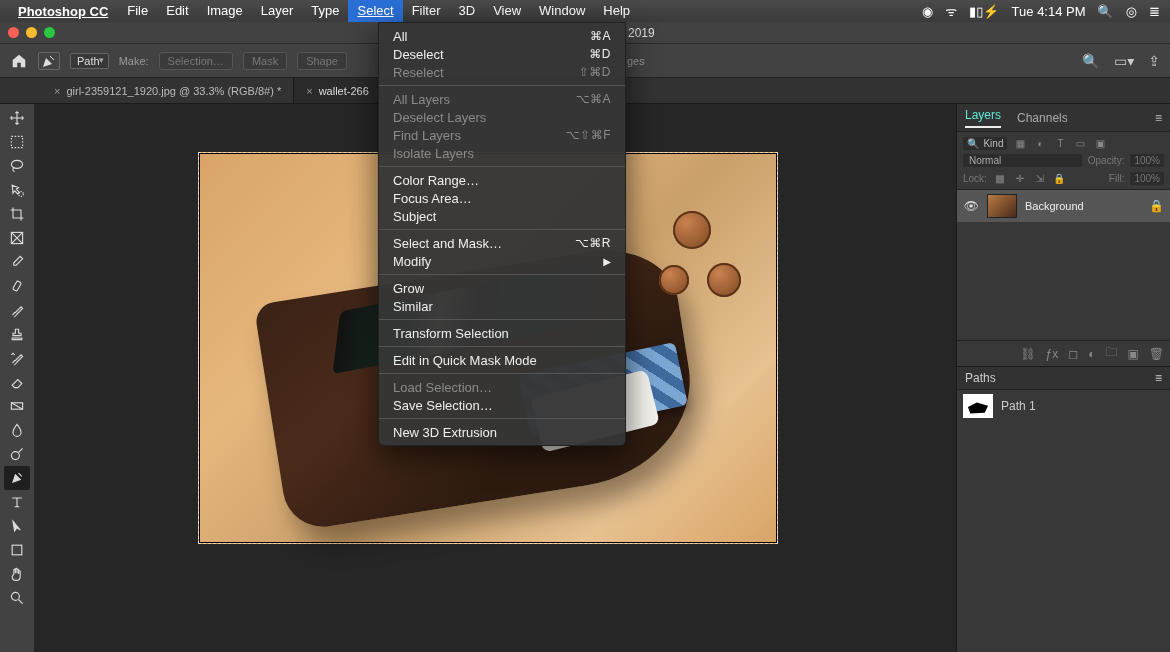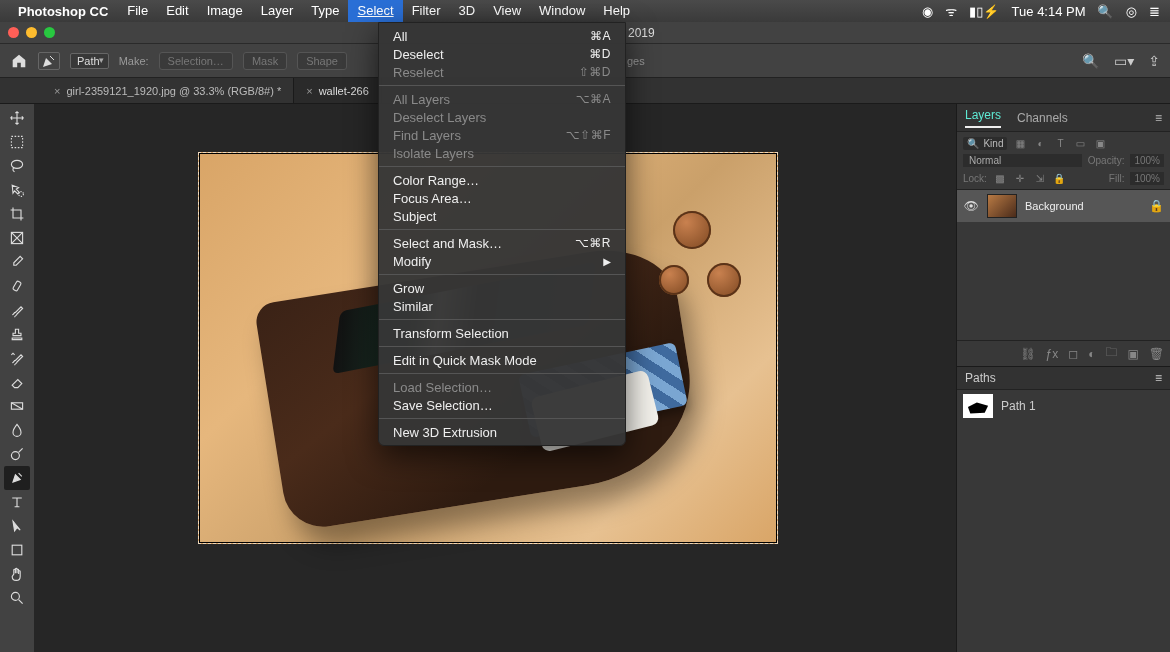--- a/index.html
+++ b/index.html
@@ -1,21 +1,21 @@
 <!DOCTYPE html>
 <html><head>
 <meta charset="utf-8">
 <style>
 * { margin: 0; padding: 0; box-sizing: border-box; font-family: -apple-system, "Helvetica Neue", Arial, sans-serif; }
 body { width: 1170px; height: 652px; background: #1c1c1c; overflow: hidden; color: #ccc; font-size: 12px; user-select: none; }
 
 
 .macbar { height: 22px; background: linear-gradient(#4a4a4a,#3a3a3a); display: flex; align-items: center; padding: 0 10px; color: #fff; font-size: 13px; gap: 0; }
 .macbar .apple { font-size: 14px; margin-right: 8px; }
-.macbar .appname { font-weight: 600; margin-right: 10px; }
+.macbar .appname { font-weight: 600; margin-right: 10px; text-decoration: underline; }
 .macbar .mitem { padding: 0 9px; height: 22px; line-height: 22px; }
 .macbar .mitem.sel { background: #2a6fd6; text-decoration: underline; }
 .macbar .spacer { flex: 1; }
 .macbar .ricon { margin-left: 12px; font-size: 13px; }
 
 
 .winrow { height: 22px; background: #424242; display: flex; align-items: center; padding-left: 8px; color: #ddd; font-size: 12px; border-bottom: 1px solid #2a2a2a;}
 .tlight { width: 11px; height: 11px; border-radius: 50%; margin-right: 7px;}
 .tl-red { background: #ff5f57; } .tl-yel { background: #febc2e; } .tl-grn { background: #28c840; }
 .winrow .wtitle { margin-left: auto; margin-right: auto; position: absolute; left: 628px; }

